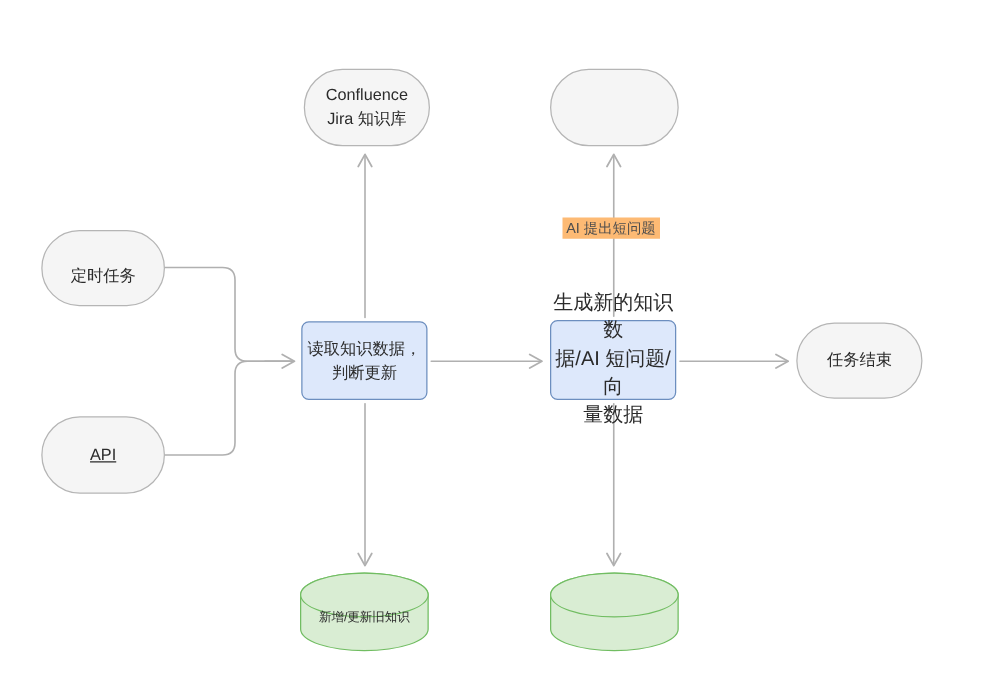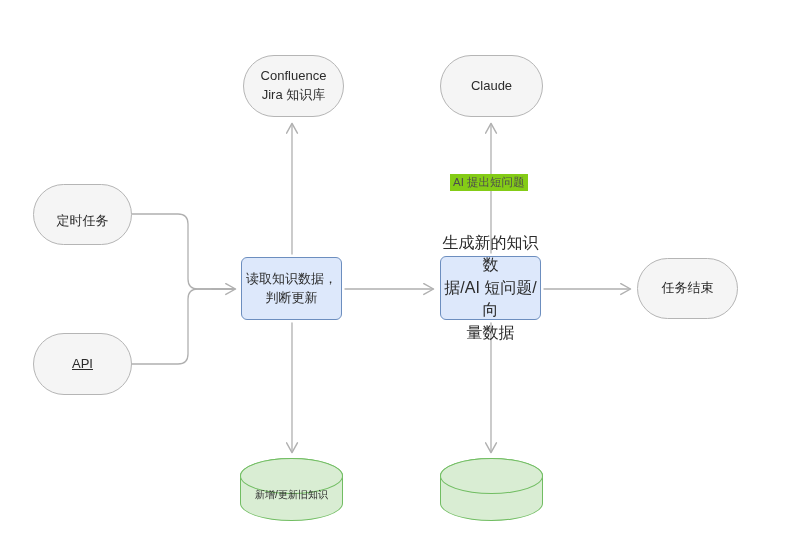--- a/index.html
+++ b/index.html
@@ -84,21 +84,21 @@
     border: 1.4px solid #71bd62;
     border-radius: 50%;
     background: #d9edd3;
   }
 
   .edge-label {
     position: absolute;
     color: #4d4d4d;
     font-size: 11.5px;
     white-space: nowrap;
-    background: #84cc16;
+    background: #fdba74;
     padding: 1px 3px;
   }
 </style>
 </head>
 <body>
 
 <div id="diagram-canvas">
 
   <svg id="edge-layer" viewBox="0 0 789 543" width="789" height="543" xmlns="http://www.w3.org/2000/svg">
     <defs>
@@ -127,21 +127,20 @@
 
       <path d="M 544 289 L 630 289" marker-end="url(#arrow-open)"></path>
     </g>
   </svg>
 
   <div class="node node-terminal" style="left:243px; top:55px; width:101px; height:62px;"></div>
   <div class="node-label" style="left:238px; top:55px; width:111px; height:62px;">Confluence
 Jira 知识库</div>
 
   <div class="node node-terminal" style="left:440px; top:55px; width:103px; height:62px;"></div>
-  <div class="node-label" style="left:440px; top:55px; width:103px; height:62px;">Claude</div>
 
   <div class="node node-terminal" style="left:33px; top:184px; width:99px; height:61px;"></div>
   <div class="node-label" style="left:33px; top:184px; width:99px; height:74px;">定时任务</div>
 
   <div class="node node-terminal" style="left:33px; top:333px; width:99px; height:62px;"></div>
   <div class="node-label" style="left:33px; top:333px; width:99px; height:62px;text-decoration:underline;">API</div>
 
   <div class="node node-process" style="left:241px; top:257px; width:101px; height:63px;"></div>
   <div class="node-label" style="left:236px; top:257px; width:111px; height:63px;">读取知识数据，
 判断更新</div>

